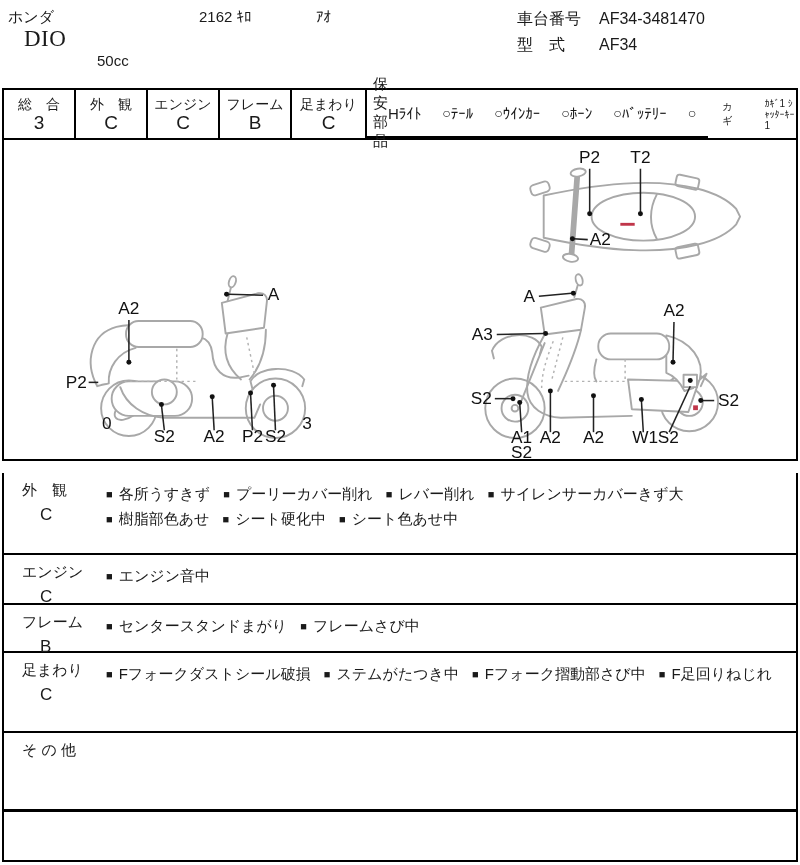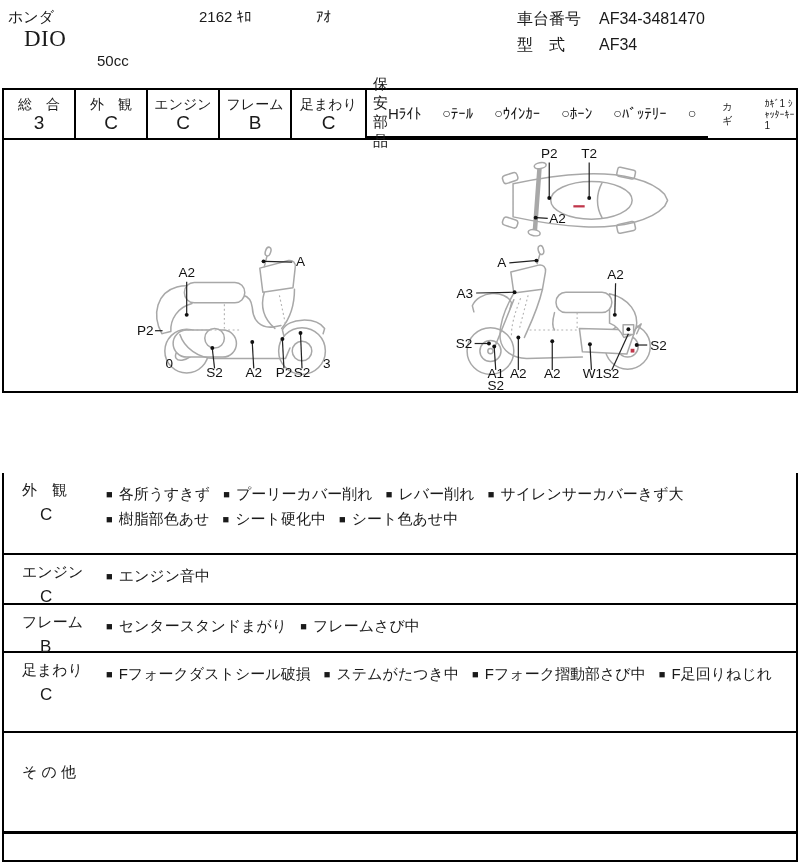--- a/index.html
+++ b/index.html
@@ -28,35 +28,35 @@
   .rcell.last{flex-basis:75px;width:75px;}
   .rlabel{font-size:14px;line-height:16px;}
   .rgrade{font-size:19px;line-height:20px;margin-top:1px;}
   .safety{flex:1;display:flex;flex-direction:row;box-sizing:border-box;}
   .safety-top{flex:1;border-bottom:2px solid #000;box-sizing:border-box;
     display:flex;align-items:center;padding:0 12px 0 6px;justify-content:space-between;font-size:15px;}
   .sp-item{display:flex;align-items:center;gap:21px;white-space:nowrap;}
   .sp-circle{font-size:14px;font-weight:bold;}
   .safety-bot{flex:1;display:flex;align-items:center;padding-left:14px;gap:22px;font-size:10px;}
   
-  .diagram-box{position:absolute;left:2px;top:140px;width:796px;height:253px;
+  .diagram-box{position:absolute;left:2px;top:140px;width:796px;height:321px;
     border:2px solid #000;border-top:none;box-sizing:border-box;}
   .diagram-box svg{display:block;width:100%;height:100%;}
   .dlabel{font-size:18px;fill:#111;}
   
   .sections{position:absolute;left:2px;top:473px;width:796px;box-sizing:border-box;
     border-left:2px solid #000;border-right:2px solid #000;}
   .sec{display:flex;box-sizing:border-box;border-bottom:2px solid #000;}
   .sec-head{width:100px;flex:0 0 100px;padding-top:8px;box-sizing:border-box;}
   .sec-label{font-size:15px;padding-left:18px;white-space:pre;}
   .sec-grade{font-size:17px;padding-left:36px;margin-top:5px;}
   .sec-items{flex:1;padding:9px 4px 0 2px;font-size:15px;line-height:24px;}
   .defect{display:inline-block;margin-right:9px;white-space:nowrap;}
   .defect::before{content:"■";font-size:11px;margin-right:6px;position:relative;top:-1px;}
-  .sec.thickbottom{border-bottom:3px solid #000;margin-top:22px;}
+  .sec.thickbottom{border-bottom:3px solid #000;}
   .bottom-box{position:absolute;left:2px;top:812px;width:796px;height:50px;
     border-left:2px solid #000;border-right:2px solid #000;border-bottom:2px solid #000;
     box-sizing:border-box;}
 </style>
 </head>
 <body>
 
 <div class="sheet">
 
   <div class="hdr">

